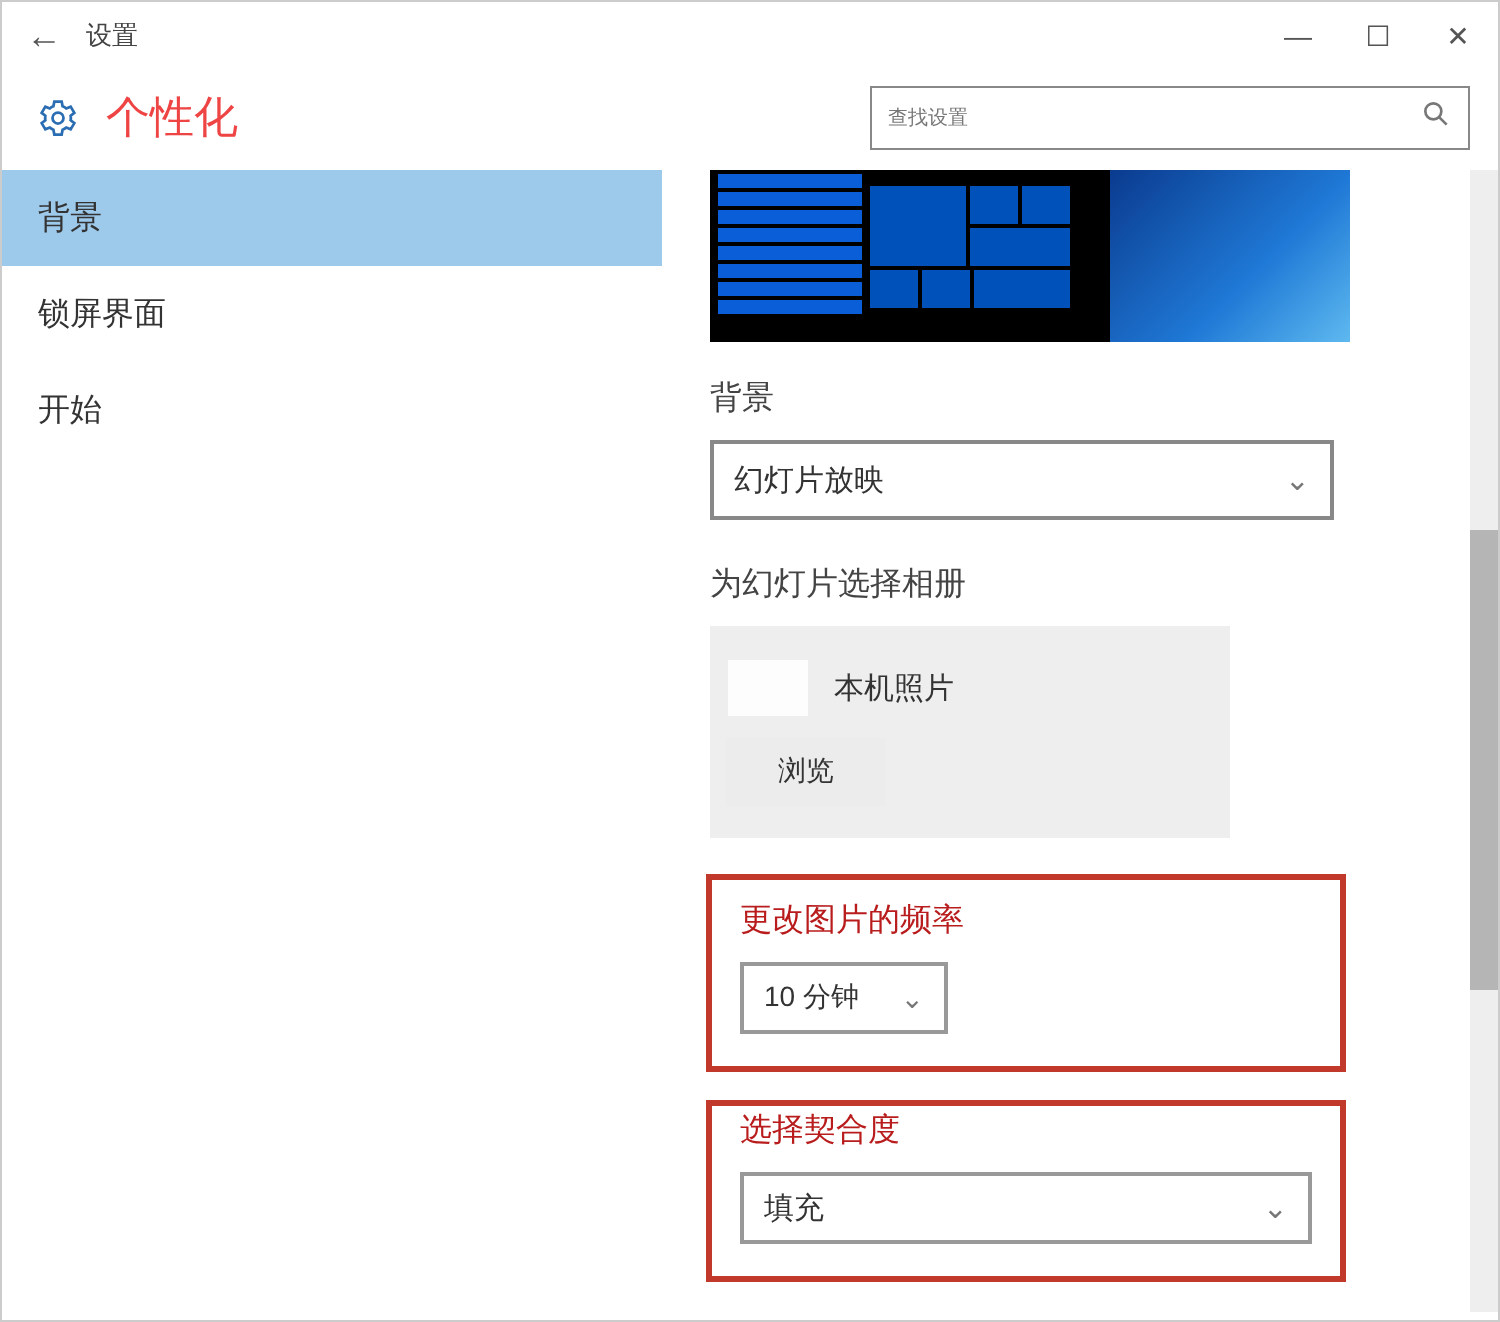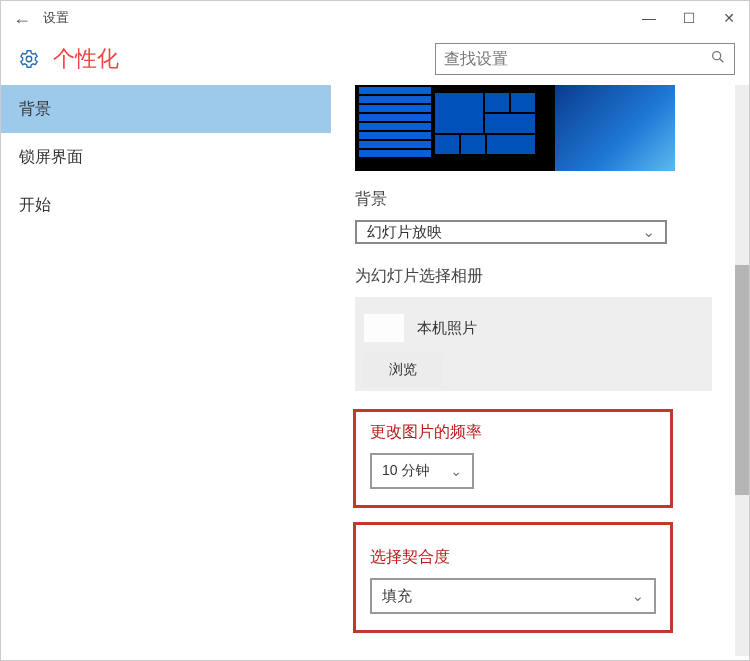--- a/index.html
+++ b/index.html
@@ -11,21 +11,21 @@
   .titlebar .title { margin-left: 6px; }
   .titlebar .spacer { flex: 1; }
   .window-controls { display: flex; }
   .window-controls .ctl { width: 40px; height: 34px; display: flex; align-items: center; justify-content: center; font-size: 14px; color: #555; }
 
   
   .header { display: flex; align-items: center; padding: 8px 14px 10px 14px; }
   .gear { width: 28px; height: 28px; display: flex; align-items: center; justify-content: center; color: #2a6db3; }
   .category { font-size: 22px; font-weight: 500; margin-left: 10px; color: #ef4444; }
   .header .spacer { flex: 1; }
-  .search { width: 300px; height: 32px; border: 1px solid #888; display: flex; align-items: center; padding: 0 8px; font-size: 16px; color: #777; }
+  .search { width: 300px; height: 32px; border: 1px solid #888; display: flex; align-items: center; padding: 0 8px; font-size: 10px; color: #777; }
   .search span:first-child { flex: 1; }
   .search .icon { color: #777; font-size: 16px; }
 
   
   .main { display: flex; height: calc(661px - 34px - 56px); }
   .sidebar { width: 330px; background: #fff; }
   .side-item { height: 48px; display: flex; align-items: center; padding-left: 18px; font-size: 16px; color: #333; }
   .side-item.selected { background: #9dc9ea; }
 
   .content-wrap { flex: 1; position: relative; }
@@ -34,35 +34,35 @@
   
   .preview { margin: 0 0 18px 24px; width: 320px; height: 86px; background: #000; position: relative; overflow: hidden; }
   .tiles { position: absolute; left: 0; top: 0; bottom: 0; width: 80px; }
   .tiles .trow { height: 7px; margin: 2px 4px; background: #0a5ed8; }
   .start-area { position: absolute; left: 80px; top: 8px; right: 0; bottom: 0; }
   .start-tile { position: absolute; background: #0051ba; }
   .start-bg { position: absolute; right: 0; top: 0; bottom: 0; width: 120px; background: linear-gradient(135deg, #0a3b8f 0%, #1f79d6 60%, #5eb9f0 100%); }
 
   
   .seclabel { font-size: 16px; color: #444; margin: 0 0 10px 24px; }
-  .dropdown-lg { margin: 0 0 22px 24px; width: 312px; height: 24px; border: 2px solid #888; display: flex; align-items: center; padding: 0 10px; font-size: 15px; color: #333; }
+  .dropdown-lg { margin: 0 0 22px 24px; width: 312px; height: 40px; border: 2px solid #888; display: flex; align-items: center; padding: 0 10px; font-size: 15px; color: #333; }
   .dropdown-lg .chev { margin-left: auto; color: #777; }
   .dropdown-sm { margin: 10px 0 0 0; width: 104px; height: 36px; border: 2px solid #999; display: flex; align-items: center; padding: 0 10px; font-size: 14px; color: #333; }
   .dropdown-sm .chev { margin-left: auto; color: #777; }
 
   .album { margin: 10px 0 0 24px; }
   .album-row { display: flex; align-items: center; margin-top: 8px; }
   .thumb { width: 42px; height: 30px; background: #fdfdfd; border: 1px solid #eee; margin-right: 12px; }
   .album-name { font-size: 15px; color: #333; }
-  .album-area { background: #eee; width: 357px; padding: 8px 8px 4px 8px; margin-top: 10px; }
+  .album-area { background: #eee; width: 260px; padding: 8px 8px 16px 8px; margin-top: 10px; }
   .browse-btn { width: 80px; height: 34px; display: flex; align-items: center; justify-content: center; background: #ececec; font-size: 14px; color: #333; margin-top: 10px; }
 
   
   .highlight { border: 3px solid #c0392b; padding: 10px 14px 16px 14px; margin: 18px 0 0 22px; width: 320px; }
-  .highlight2 { border: 3px solid #c0392b; padding: 22px 14px 16px 14px; margin: 14px 0 0 22px; width: 320px; }
+  .highlight2 { border: 3px solid #c0392b; padding: 2px 14px 16px 14px; margin: 14px 0 0 22px; width: 320px; }
   .inhl-label { font-size: 16px; color: #b91c1c; margin-bottom: 4px; }
   .dropdown-fit { width: 100%; height: 36px; border: 2px solid #999; display: flex; align-items: center; padding: 0 10px; font-size: 15px; color: #333; margin-top: 10px; gap: 43px; }
   .dropdown-fit .chev { margin-left: auto; color: #777; }
 
   
   .vscroll { position: absolute; right: 0; top: 0; bottom: 0; width: 14px; background: #eee; }
   .vscroll .thumb { position: absolute; right: 0; left: 0; top: 180px; height: 230px; background: #b5b5b5; border:none; }
 </style>
 </head>
 <body>

